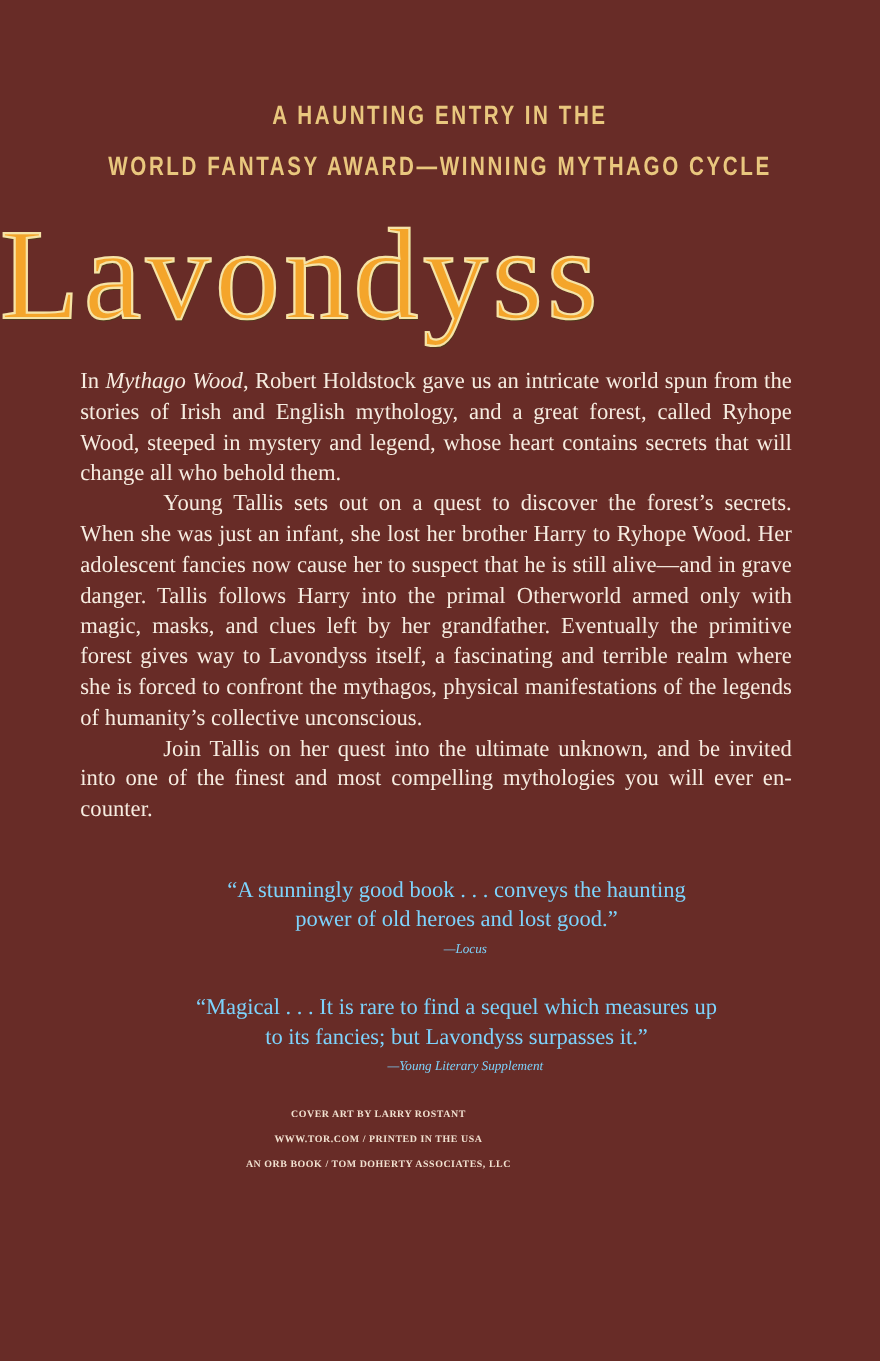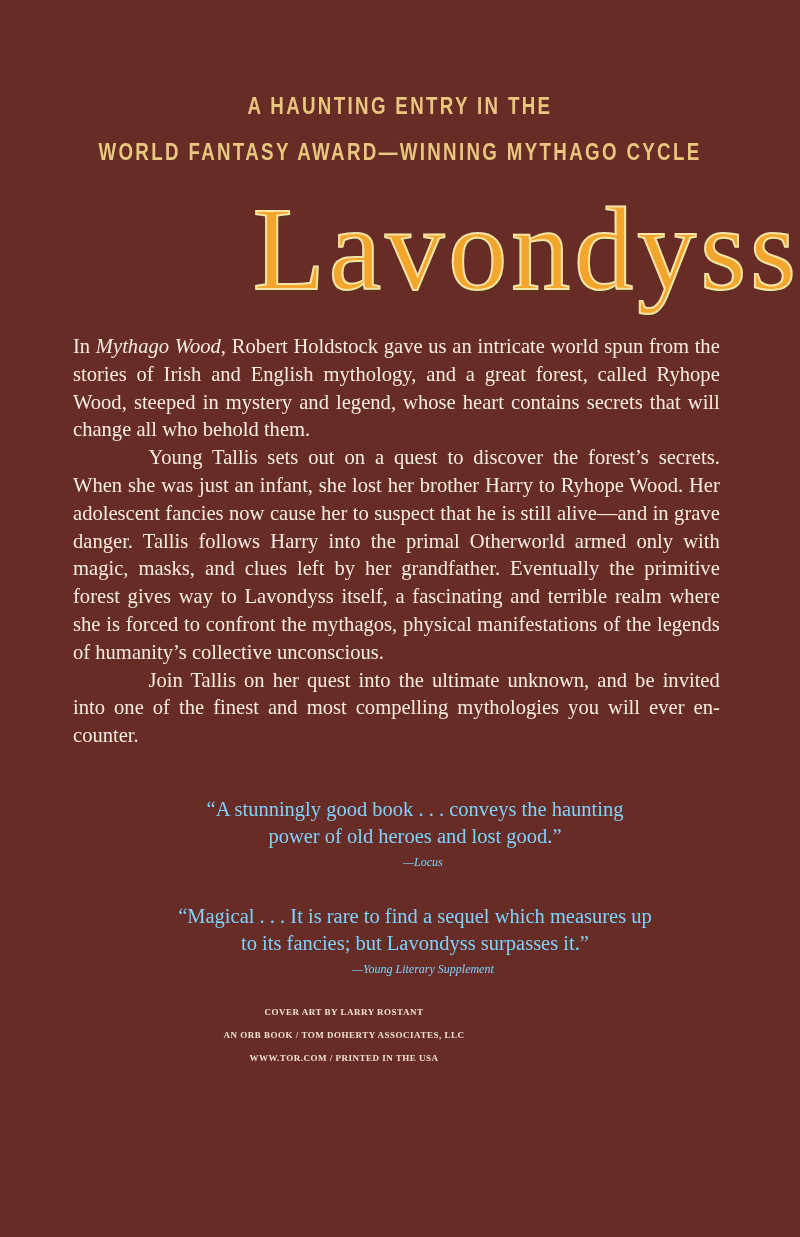--- a/index.html
+++ b/index.html
@@ -28,21 +28,21 @@
       transform-origin: center;
       white-space: nowrap;
     }
     .tagline.l1 { top: 92px; }
     .tagline.l2 { top: 138px; }
     .title {
       position: absolute;
       top: 180px;
       left: 0;
       width: 800px;
-      text-align: right;
+      text-align: left;
       font-family: "Liberation Serif", "DejaVu Serif", serif;
       font-size: 118px;
       line-height: 140px;
       color: #f4a52b;
       letter-spacing: 4px;
       -webkit-text-stroke: 2px #f6e3a6;
       text-shadow: 0 0 1px #5a6a2e, 1px 2px 0 #4f3a1c;
       white-space: nowrap;
     }
     .body-text {
@@ -121,15 +121,15 @@
 </div>
 
 <div class="quote q2">
   <div>“Magical . . . It is rare to find a sequel which measures up</div>
   <div>to its fancies; but Lavondyss surpasses it.”</div>
   <div class="attrib">—Young Literary Supplement</div>
 </div>
 
 <div class="credits">
   <div>COVER ART BY LARRY ROSTANT</div>
+  <div>WWW.TOR.COM / PRINTED IN THE USA</div>
   <div>AN ORB BOOK / TOM DOHERTY ASSOCIATES, LLC</div>
-  <div>WWW.TOR.COM / PRINTED IN THE USA</div>
 </div>
 
 </body></html>

